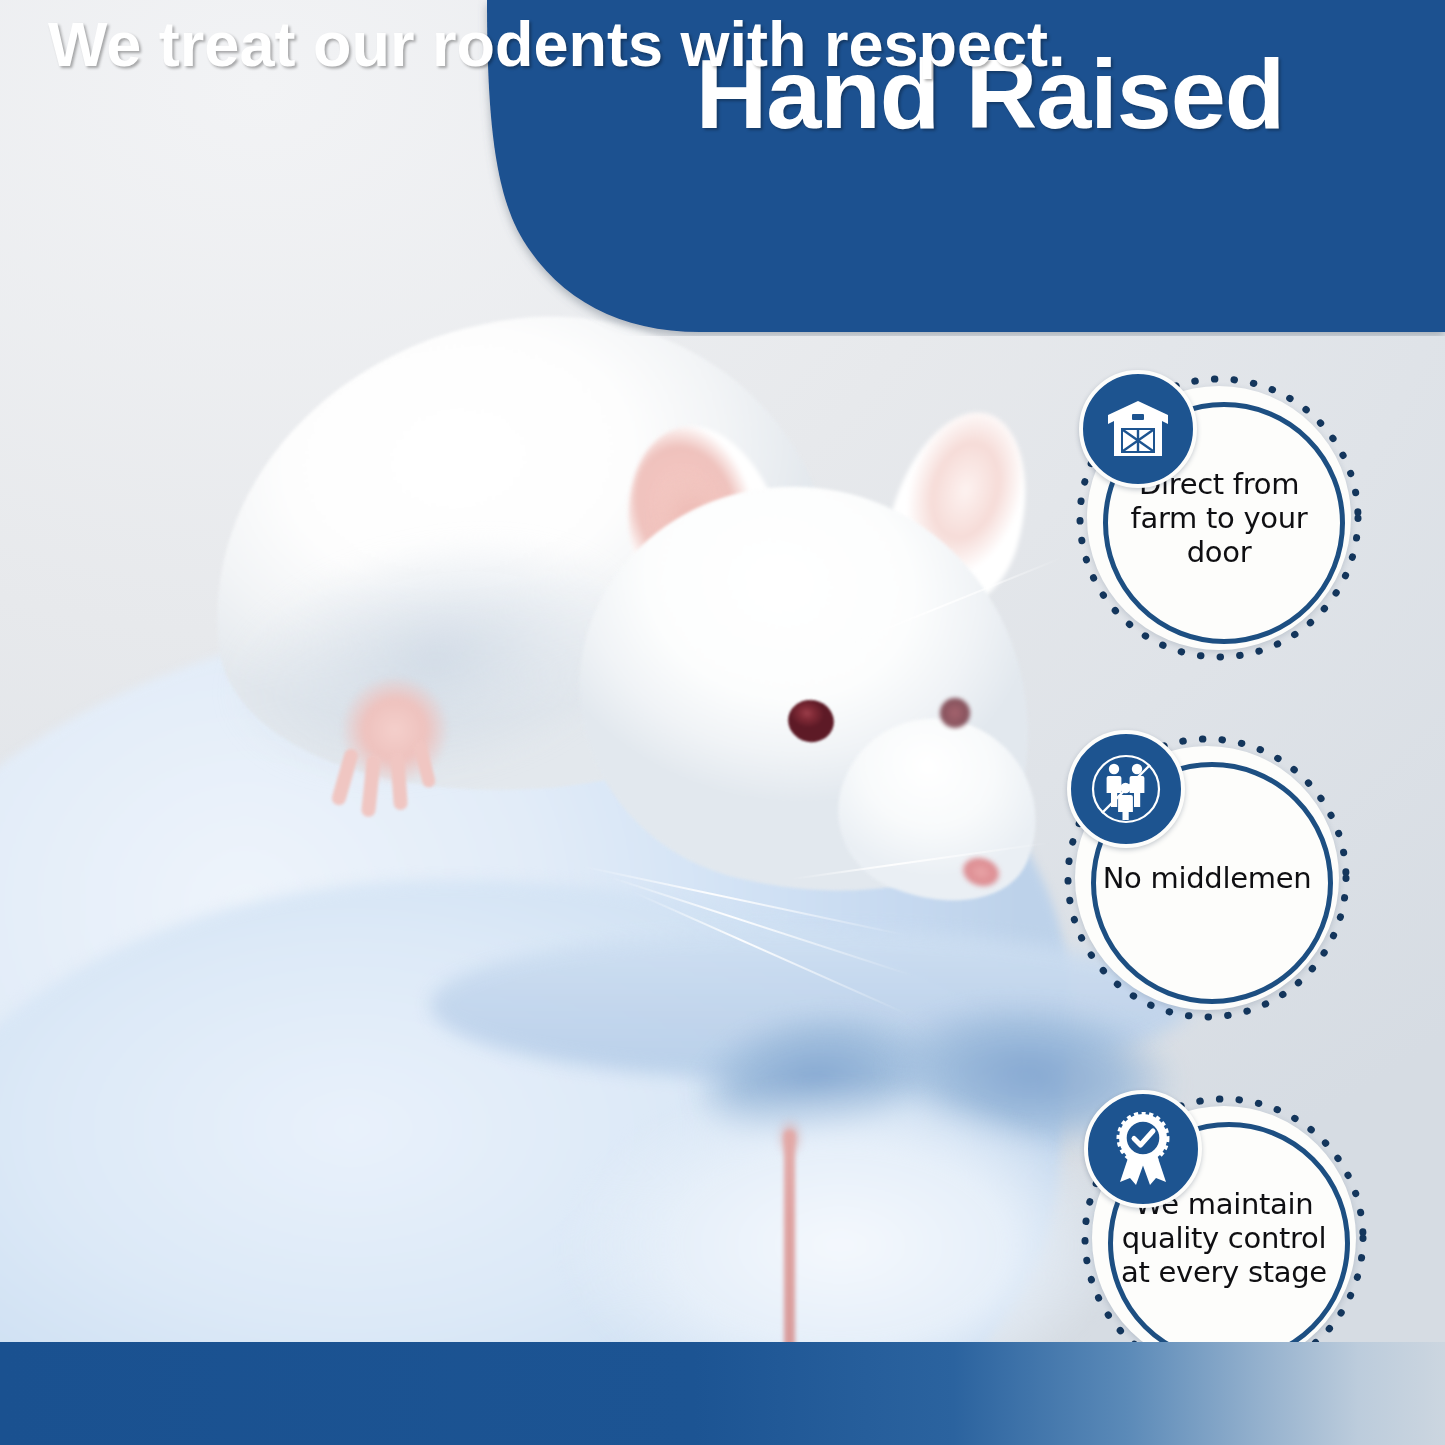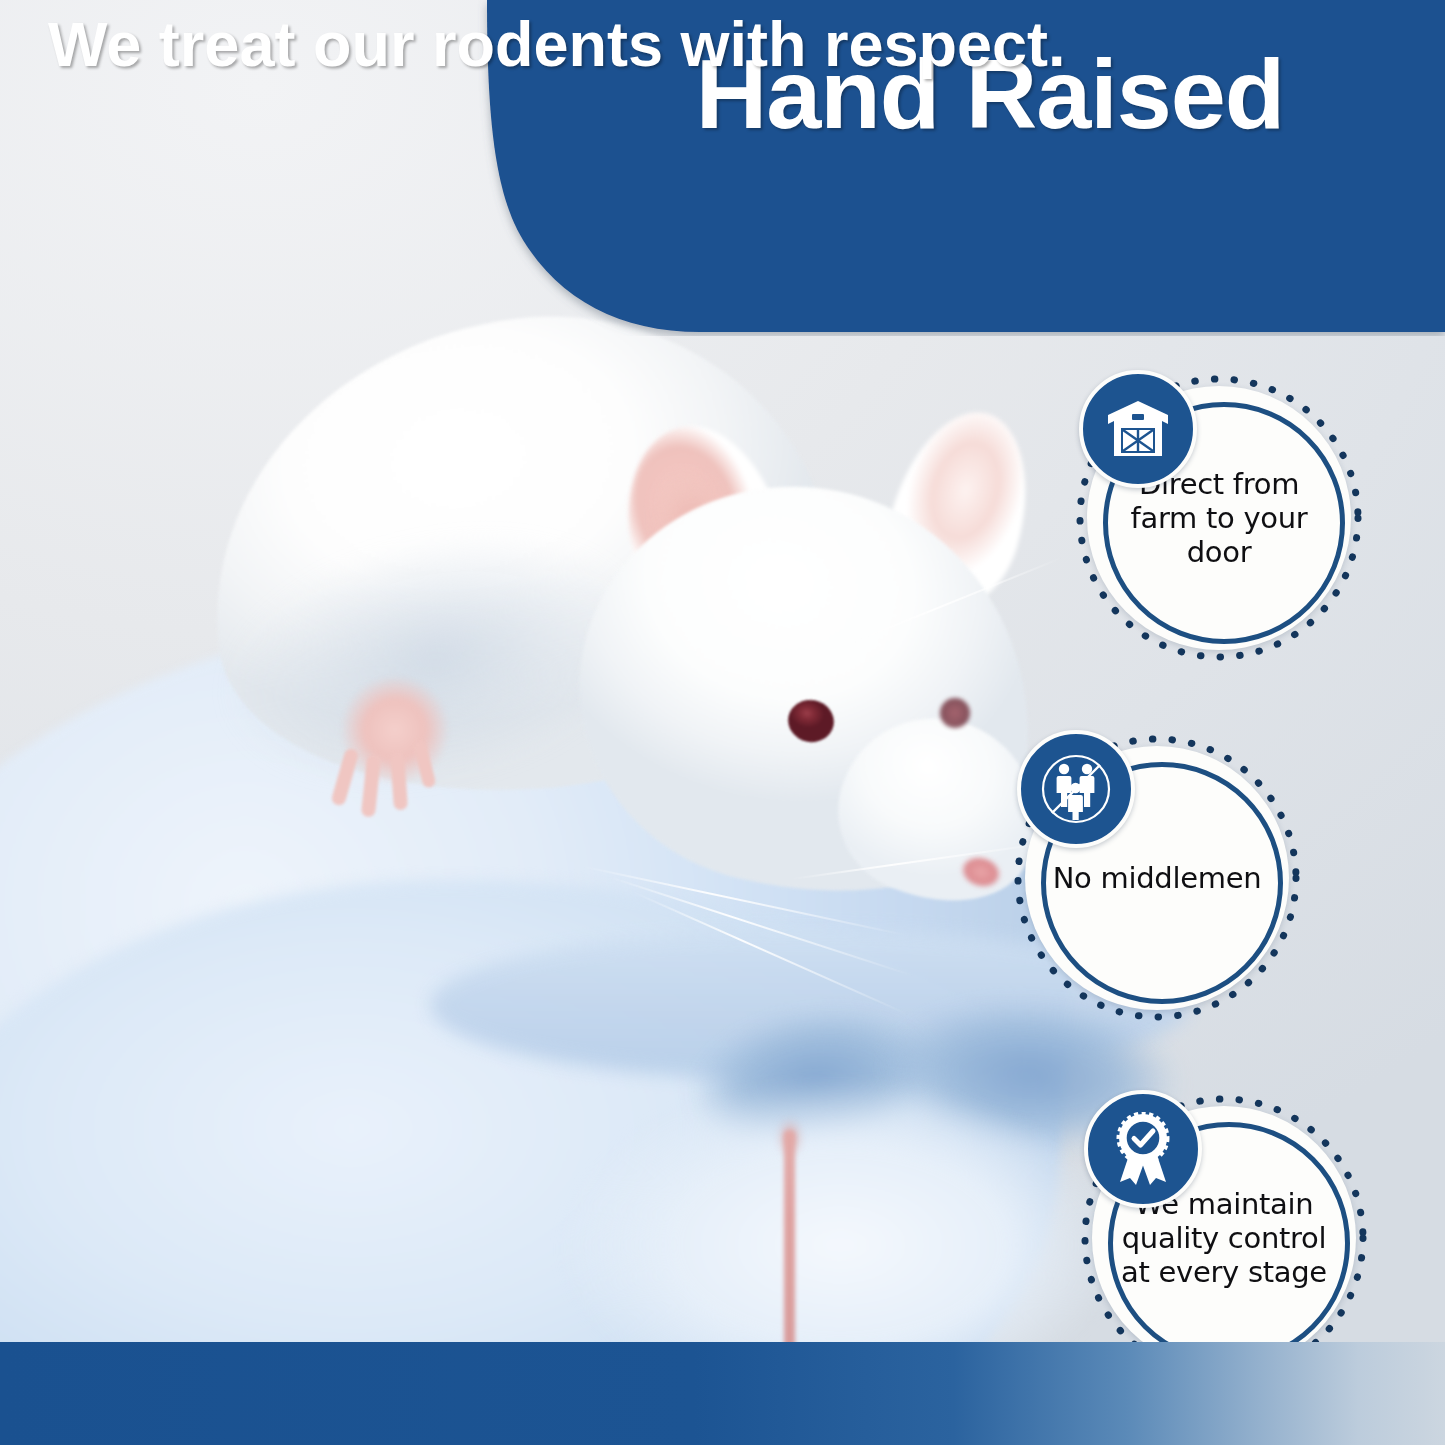--- a/index.html
+++ b/index.html
@@ -182,21 +182,21 @@
     position:absolute;left:6px;top:-2px;width:110px;height:110px;
     border-radius:50%;
     background:#1d5490;
     border:4px solid #fdfdfb;
     display:flex;align-items:center;justify-content:center;
     box-shadow:0 2px 5px rgba(30,50,80,.25);
   }
   .badge .icon-circle svg{display:block;}
 
   #badge1{left:1073px;top:372px;}
-  #badge2{left:1011px;top:732px;}
+  #badge2{left:1061px;top:732px;}
   #badge3{left:1078px;top:1092px;}
 
   
   .footer-band{
     position:absolute;left:0;bottom:0;width:1445px;height:103px;
     background:linear-gradient(90deg,
       #1a5190 0%, #1c5493 48%, #2b639f 66%, #5b8ab8 78%,
       #93b0cd 87%, #bcccdc 94%, #ccd6e0 100%);
   }
   .footer-band .hair{

